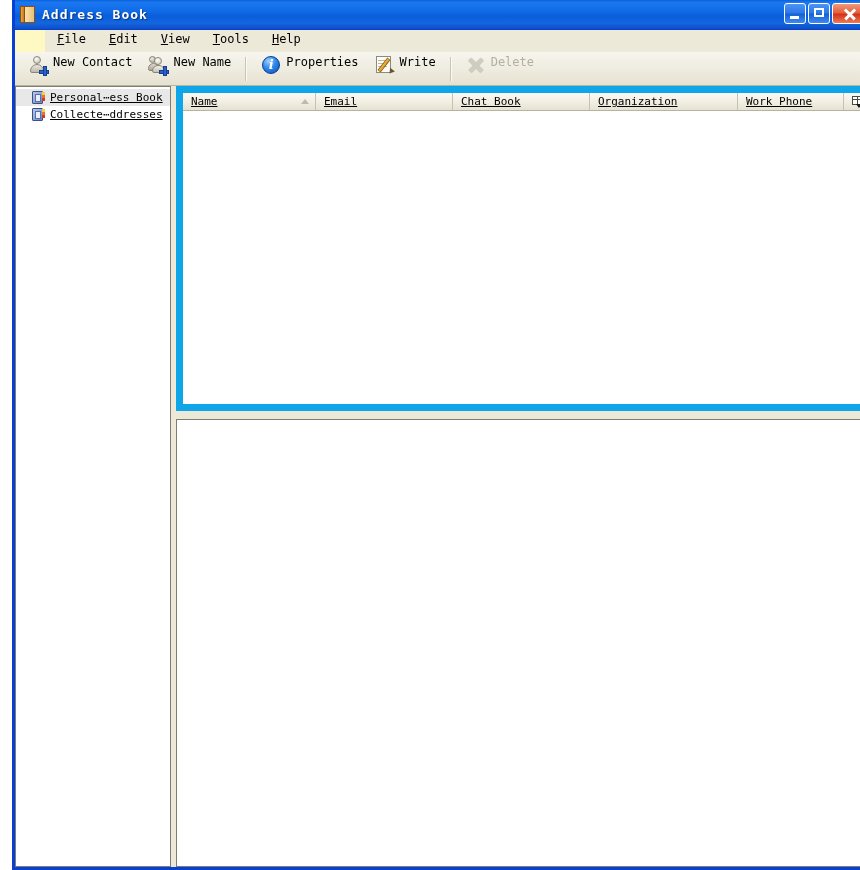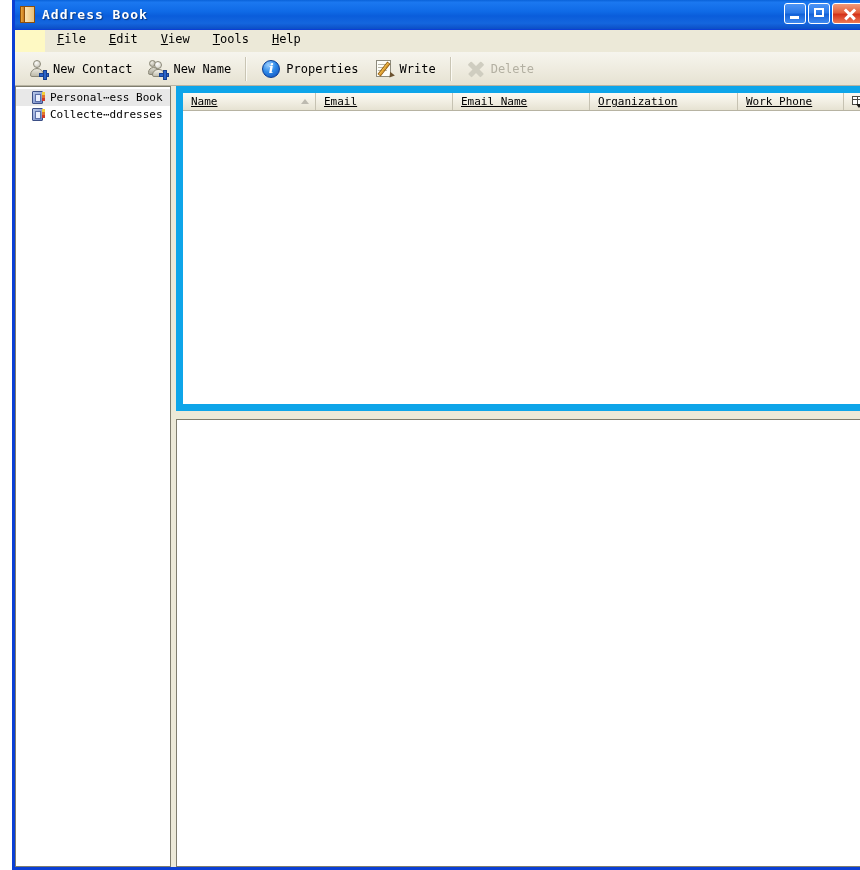--- a/index.html
+++ b/index.html
@@ -147,21 +147,20 @@
     height: 33px;
     background: linear-gradient(to bottom, #f6f5ee 0%, #efece0 50%, #e6e2d2 100%);
     border-bottom: 1px solid #b7b3a2;
     display: flex;
     align-items: center;
     padding-left: 6px;
     position: relative;
   }
   .tb-btn {
     display: flex;
-    align-items: center;
     height: 27px;
     padding: 0 6px;
     margin-right: 2px;
     border: 1px solid transparent;
     border-radius: 3px;
     cursor: default;
     white-space: nowrap;
   }
   .tb-btn .lbl {
     font-size: 12px;
@@ -351,20 +350,21 @@
     overflow: hidden;
     flex: 0 0 auto;
   }
   .dir-item {
     display: flex;
     align-items: center;
     height: 17px;
     padding-left: 16px;
     white-space: nowrap;
     cursor: default;
+    text-decoration: underline;
   }
   .dir-item.selected {
     background: #e8e8e8;
   }
   .dir-item .dlbl {
     font-size: 11px;
     margin-left: 5px;
     color: #000;
   }
   .ic-addrbook {
@@ -671,21 +671,21 @@
       <div id="resultspane">
         <div id="colheader">
           <div class="col" style="width:133px">
             <span>Name</span>
             <span class="sortarrow"></span>
           </div>
           <div class="col" style="width:137px">
             <span>Email</span>
           </div>
           <div class="col" style="width:137px">
-            <span>Email Name</span>
+            <span>Chat Book</span>
           </div>
           <div class="col" style="width:148px">
             <span>Organization</span>
           </div>
           <div class="col" style="flex:1">
             <span>Work Phone</span>
           </div>
           <div class="col col-picker">
             <span class="ic-colpick">
               <span class="grid"></span>

